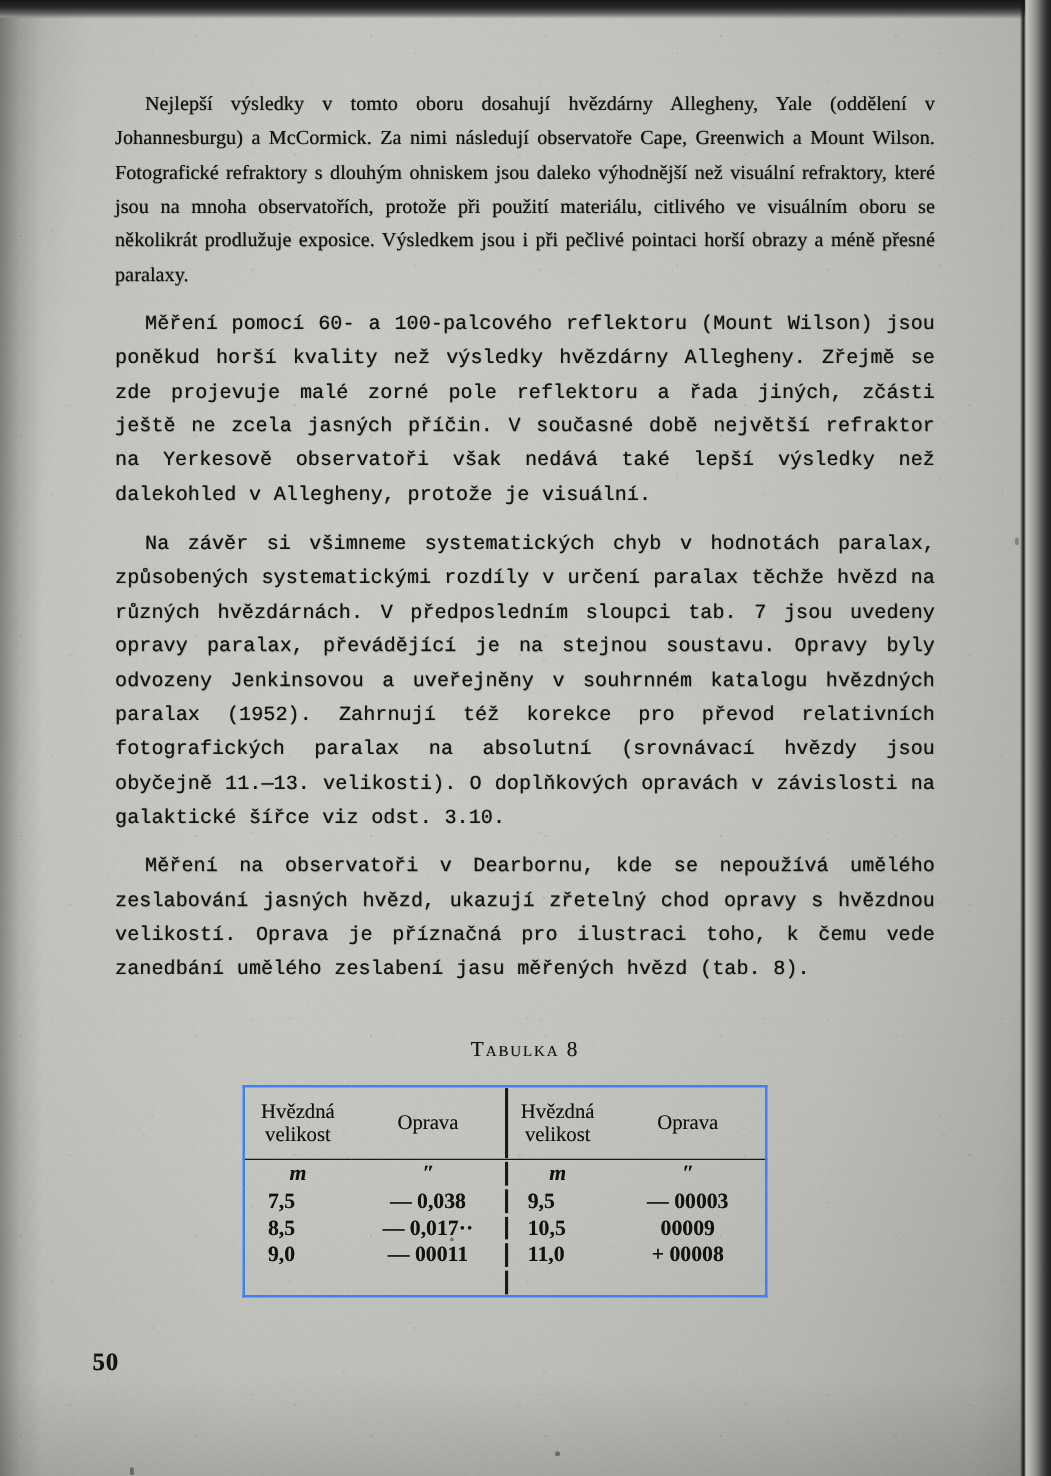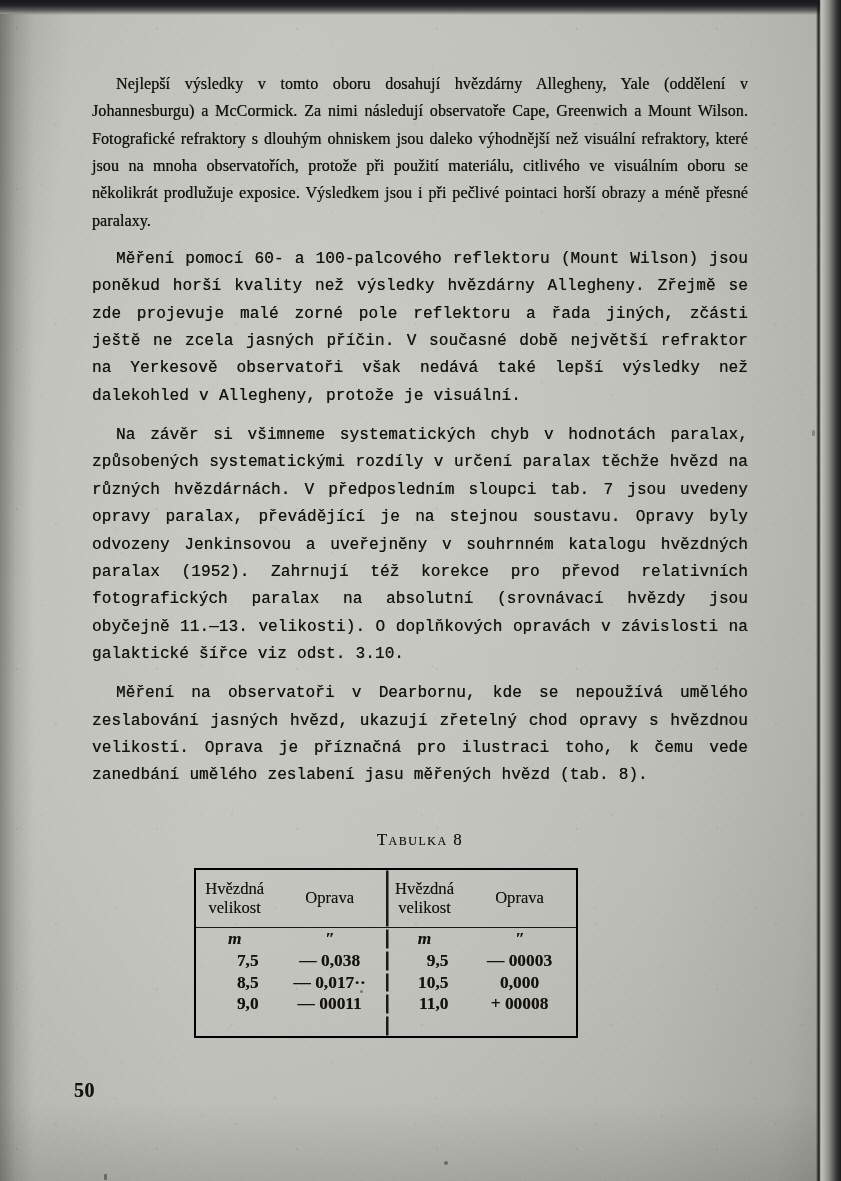--- a/index.html
+++ b/index.html
@@ -108,22 +108,22 @@
     font-variant: small-caps;
     text-shadow: 0 0 .6px rgba(20,18,15,.5);
   }
 
   .table-wrap {
     margin: 18px auto 0;
     width: 452px;
   }
   table.tab {
     border-collapse: collapse;
-    width: 384px;
-    border: 2px solid #000000;
+    width: 420px;
+    border: 2px solid #3b82f6;
     background: transparent;
     font-size: 16.6px;
     text-shadow: 0 0 .5px rgba(20,18,15,.5);
   }
   table.tab th, table.tab td {
     border: 0;
     padding: 0;
     text-align: center;
     vertical-align: middle;
     color: #14120f;
@@ -150,21 +150,21 @@
     font-weight: normal;
     font-size: 12.5px;
     line-height: 11px;
     padding-top: 9px;
     font-style: italic;
   }
   .unit-sec { font-style: normal; font-weight: bold; letter-spacing: -1px; }
   .spacer-row td { height: 21px; }
 
   .num { display: inline-block; min-width: 84px; text-align: center; }
-  .num-mag { display: inline-block; min-width: 48px; text-align: right; }
+  .num-mag { display: inline-block; min-width: 48px; text-align: left; }
 
   .page-number {
     position: absolute;
     left: 74px;
     top: 1079px;
     font-size: 20px;
     font-weight: bold;
     letter-spacing: .5px;
     text-shadow: 0 0 .6px rgba(20,18,15,.6);
   }
@@ -222,21 +222,21 @@
             <td class="vr-double"><span class="num">— 0,038</span></td>
             <td class="vr-single"><span class="num-mag">9,5</span></td>
             <td><span class="num">— 00003</span></td>
           </tr>
 
 
           <tr>
             <td class="vr-single"><span class="num-mag">8,5</span></td>
             <td class="vr-double"><span class="num">— 0,017··</span></td>
             <td class="vr-single"><span class="num-mag">10,5</span></td>
-            <td><span class="num">0,000</span></td>
+            <td><span class="num">00009</span></td>
           </tr>
 
           <tr class="last">
             <td class="vr-single"><span class="num-mag">9,0</span></td>
             <td class="vr-double"><span class="num">— 00011</span></td>
             <td class="vr-single"><span class="num-mag">11,0</span></td>
             <td><span class="num">+ 00008</span></td>
           </tr>
 
           <tr class="spacer-row">

